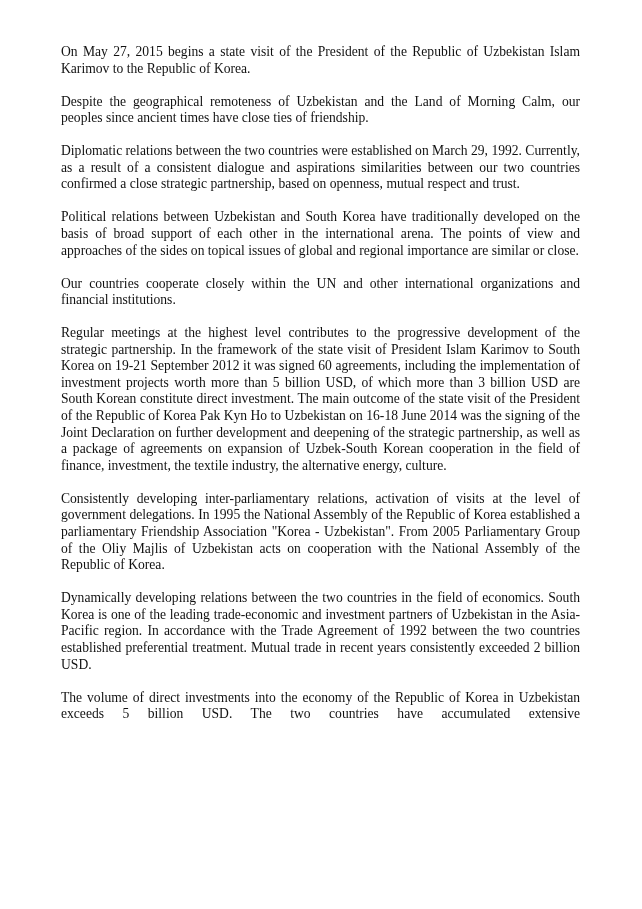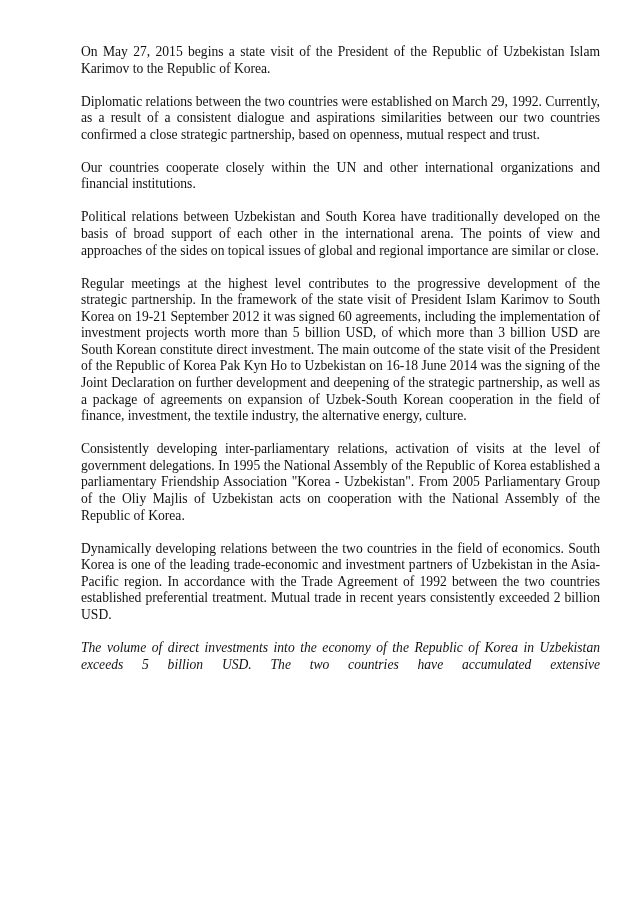--- a/index.html
+++ b/index.html
@@ -6,32 +6,32 @@
   body { width: 642px; height: 909px; overflow: hidden; position: relative; }
   .page {
     position: absolute;
     left: 61px;
     top: 44px;
     width: 519px;
     font-family: "Liberation Serif", serif;
     font-size: 13.6px;
     line-height: 16.6px;
     color: #111111;
-    margin-left: 20px;
   }
   .page p {
     margin: 0 0 16.4px 0;
     text-align: justify;
   }
 </style>
 </head>
 <body>
 
 <div class="page">
   <p>On May 27, 2015 begins a state visit of the President of the Republic of Uzbekistan Islam Karimov to the Republic of Korea.</p>
+  <p>Despite the geographical remoteness of Uzbekistan and the Land of Morning Calm, our peoples since ancient times have close ties of friendship.</p>
   <p>Diplomatic relations between the two countries were established on March 29, 1992. Currently, as a result of a consistent dialogue and aspirations similarities between our two countries confirmed a close strategic partnership, based on openness, mutual respect and trust.</p>
+  <p>Political relations between Uzbekistan and South Korea have traditionally developed on the basis of broad support of each other in the international arena. The points of view and approaches of the sides on topical issues of global and regional importance are similar or close.</p>
   <p>Our countries cooperate closely within the UN and other international organizations and financial institutions.</p>
-  <p>Political relations between Uzbekistan and South Korea have traditionally developed on the basis of broad support of each other in the international arena. The points of view and approaches of the sides on topical issues of global and regional importance are similar or close.</p>
   <p>Regular meetings at the highest level contributes to the progressive development of the strategic partnership. In the framework of the state visit of President Islam Karimov to South Korea on 19-21 September 2012 it was signed 60 agreements, including the implementation of investment projects worth more than 5 billion USD, of which more than 3 billion USD are South Korean constitute direct investment. The main outcome of the state visit of the President of the Republic of Korea Pak Kyn Ho to Uzbekistan on 16-18 June 2014 was the signing of the Joint Declaration on further development and deepening of the strategic partnership, as well as a package of agreements on expansion of Uzbek-South Korean cooperation in the field of finance, investment, the textile industry, the alternative energy, culture.</p>
   <p>Consistently developing inter-parliamentary relations, activation of visits at the level of government delegations. In 1995 the National Assembly of the Republic of Korea established a parliamentary Friendship Association "Korea - Uzbekistan". From 2005 Parliamentary Group of the Oliy Majlis of Uzbekistan acts on cooperation with the National Assembly of the Republic of Korea.</p>
   <p>Dynamically developing relations between the two countries in the field of economics. South Korea is one of the leading trade-economic and investment partners of Uzbekistan in the Asia-Pacific region. In accordance with the Trade Agreement of 1992 between the two countries established preferential treatment. Mutual trade in recent years consistently exceeded 2 billion USD.</p>
-  <p style="text-align-last: justify; font-style: italic;">The volume of direct investments into the economy of the Republic of Korea in Uzbekistan exceeds 5 billion USD. The two countries have accumulated extensive</p>
+  <p style="text-align-last: justify;">The volume of direct investments into the economy of the Republic of Korea in Uzbekistan exceeds 5 billion USD. The two countries have accumulated extensive</p>
 </div>
 
 </body></html>

